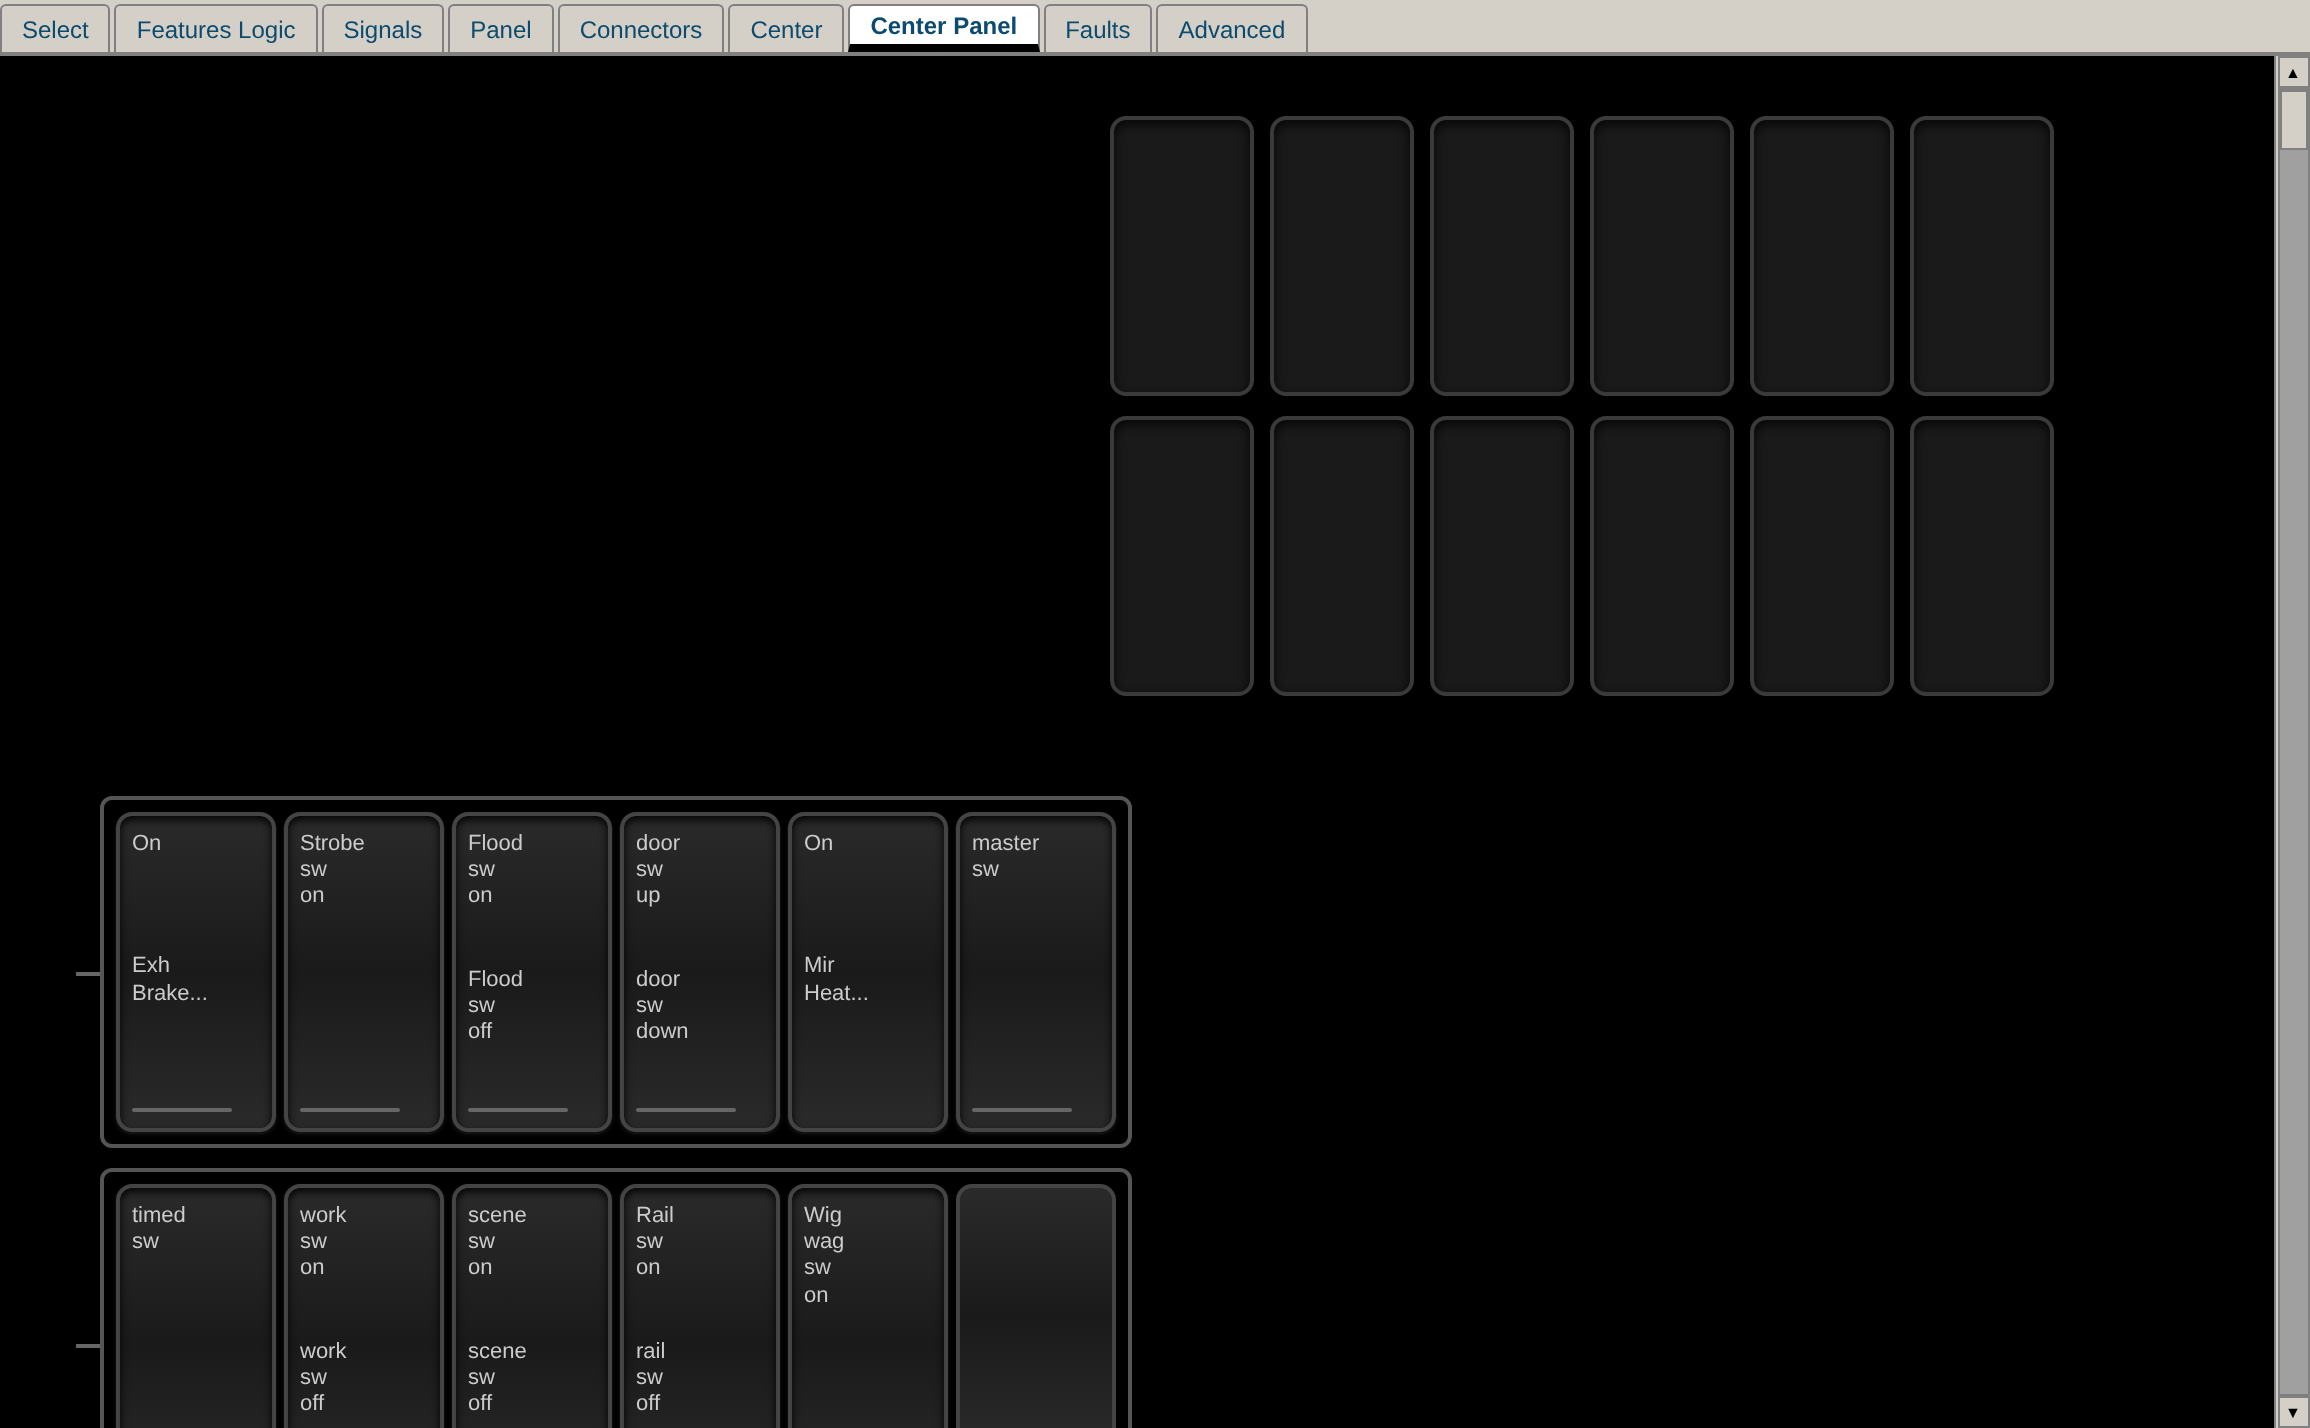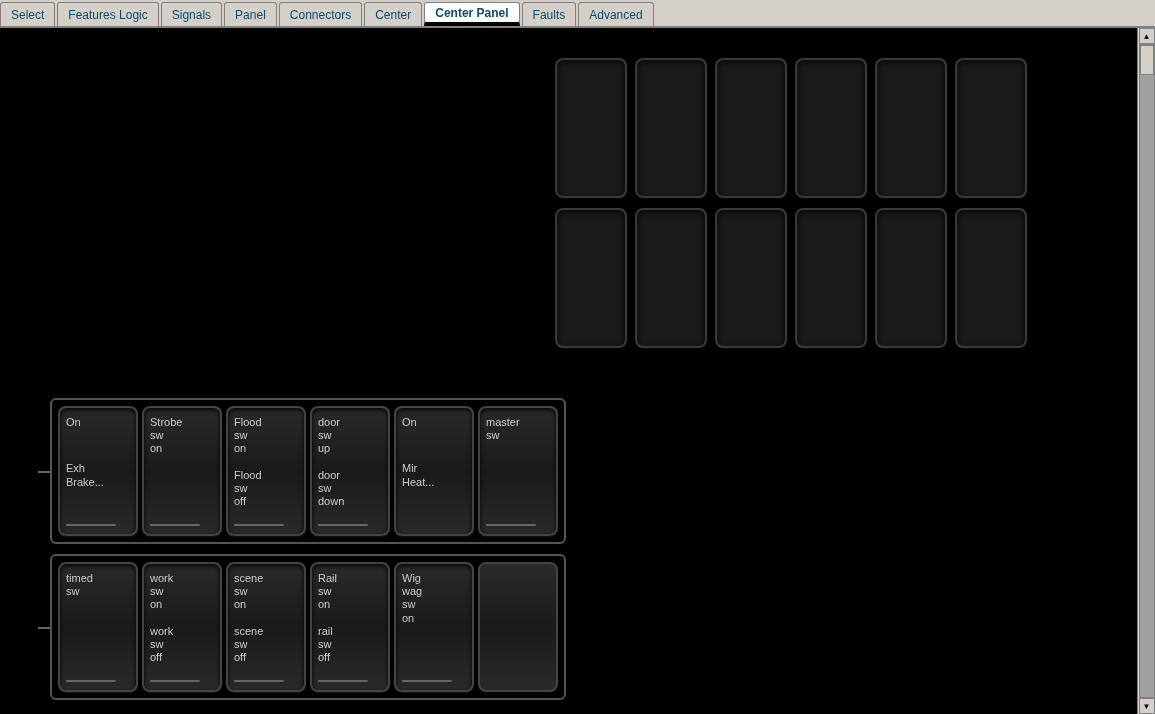--- a/index.html
+++ b/index.html
@@ -127,21 +127,21 @@
     
     #switches-area {
       position: absolute;
       top: 370px;
       left: 50px;
     }
 
     
     .switch-btn {
       width: 80px;
-      height: 130px;
+      height: 160px;
       background: linear-gradient(180deg, #2a2a2a 0%, #1a1a1a 50%, #2a2a2a 100%);
       border-radius: 8px;
       border: 2px solid #444;
       box-shadow: inset 0 2px 4px rgba(0,0,0,0.9), 0 1px 2px rgba(255,255,255,0.1);
       display: flex;
       flex-direction: column;
       align-items: flex-start;
       justify-content: space-between;
       padding: 8px 6px;
       color: #ddd;

